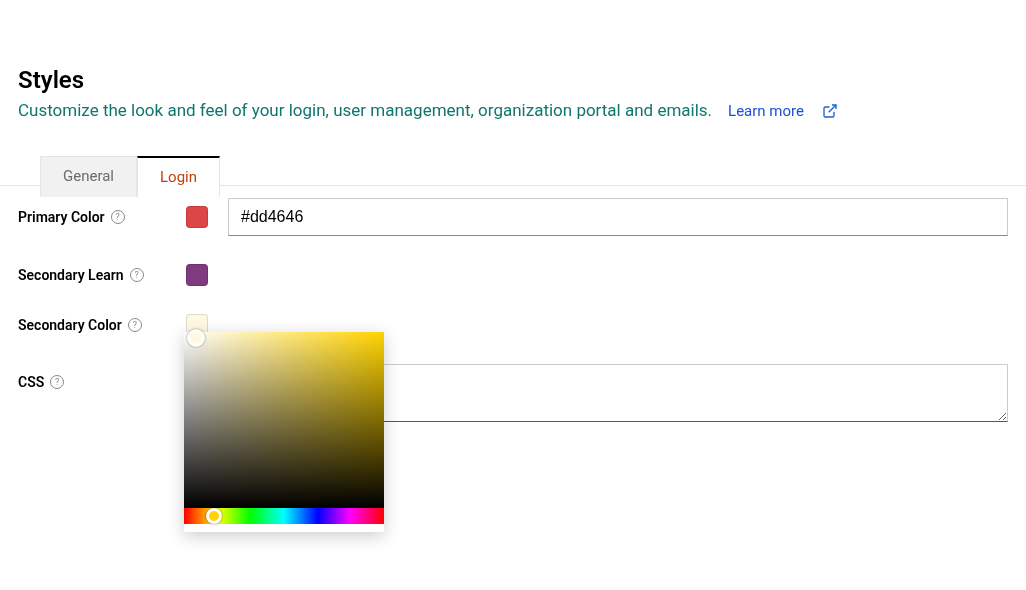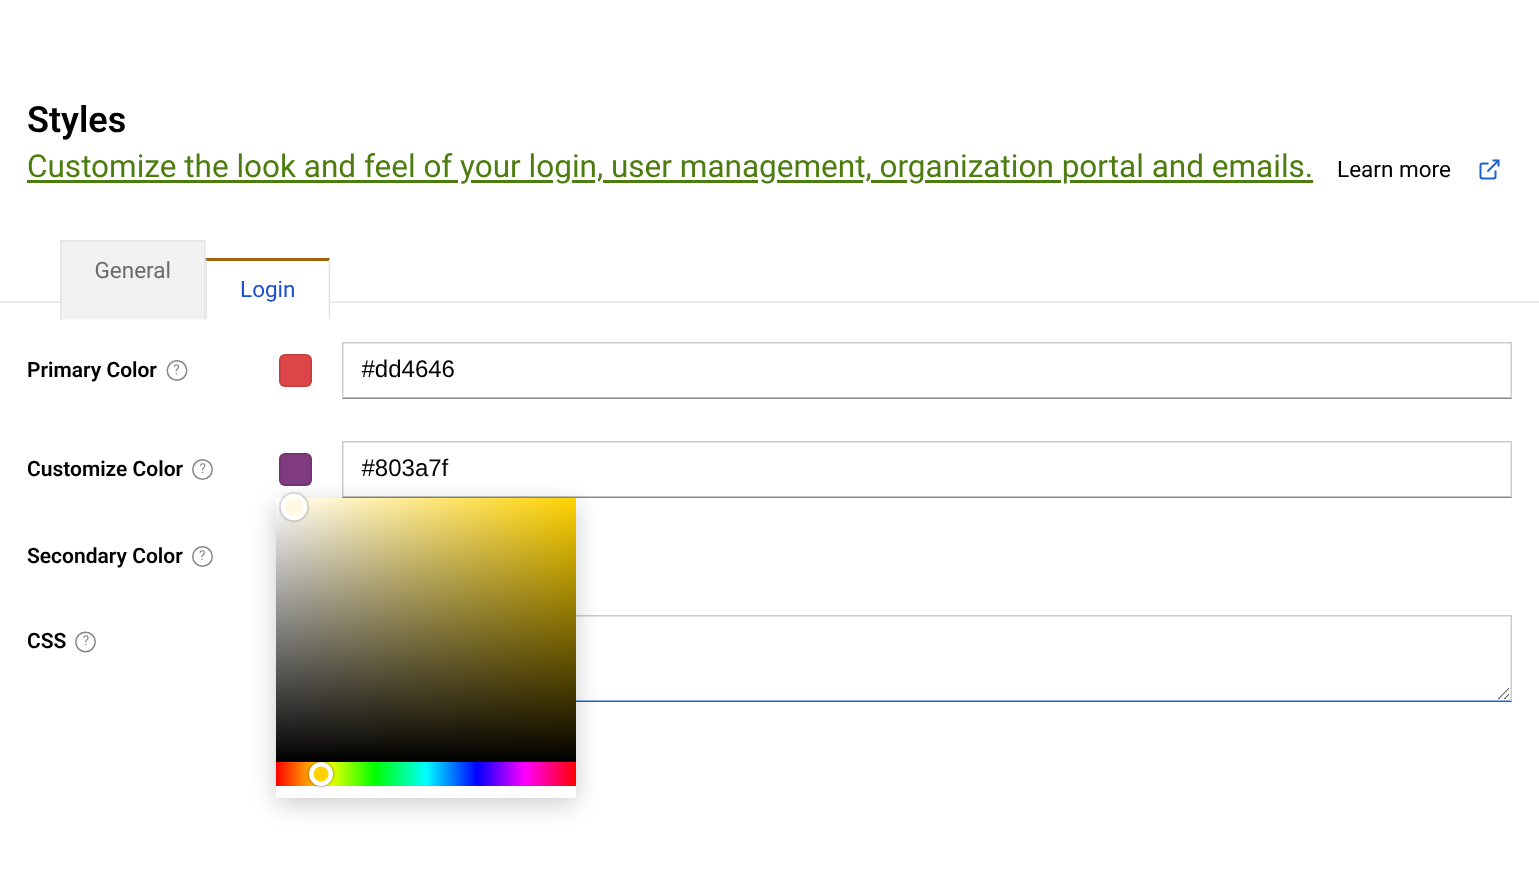--- a/index.html
+++ b/index.html
@@ -18,27 +18,26 @@
     .page {
       padding: 30px 18px 0 18px;
     }
     .page-title {
       font-size: 24px;
       font-weight: 600;
       margin-bottom: 6px;
       margin-top: 36px;
     }
     .page-subtitle {
-      font-size: 21px;
-      color: #4d7c0f;
+      font-size: 17px;
+      color: #0f766e;
       display: inline;
-      text-decoration: underline;
     }
     .learn-more {
-      color: #000000;
+      color: #1d4ed8;
       text-decoration: none;
       font-size: 15px;
       margin-left: 12px;
       display: inline-flex;
       align-items: center;
       gap: 18px;
     }
     .learn-more svg {
       width: 16px;
       height: 16px;
@@ -62,27 +61,26 @@
       cursor: pointer;
       background: #f1f1f1;
       color: #6b6b6b;
       border: 1px solid #e5e5e5;
       border-bottom: none;
       position: relative;
       top: 12px;
     }
     .tab.active {
       background: #fff;
-      color: #1d4ed8;
-      border-top: 2px solid #a16207;
+      color: #c2410c;
+      border-top: 2px solid #000000;
       border-bottom: 1px solid #fff;
+    }
+    .fields {
       margin-top: 12px;
-    }
-    .fields {
-      margin-top: 26px;
     }
     .field-row {
       display: flex;
       align-items: center;
       margin-bottom: 28px;
       position: relative;
     }
     .field-label {
       width: 168px;
       font-size: 14px;
@@ -252,25 +250,24 @@
       <div class="field-label">
         <span>Primary Color</span>
         <span class="help-icon">?</span>
       </div>
       <div class="swatch" style="background:#dd4646"></div>
       <input class="color-input" value="#dd4646" style="">
     </div>
 
     <div class="field-row">
       <div class="field-label">
-        <span>Customize Color</span>
+        <span>Secondary Learn</span>
         <span class="help-icon">?</span>
       </div>
       <div class="swatch" style="background:#803a7f"></div>
-      <input class="color-input" value="#803a7f" style="">
     </div>
 
     <div class="field-row">
       <div class="field-label">
         <span>Secondary Color</span>
         <span class="help-icon">?</span>
       </div>
       <div class="swatch" style="background:#fff9e2"></div>
     </div>
 

